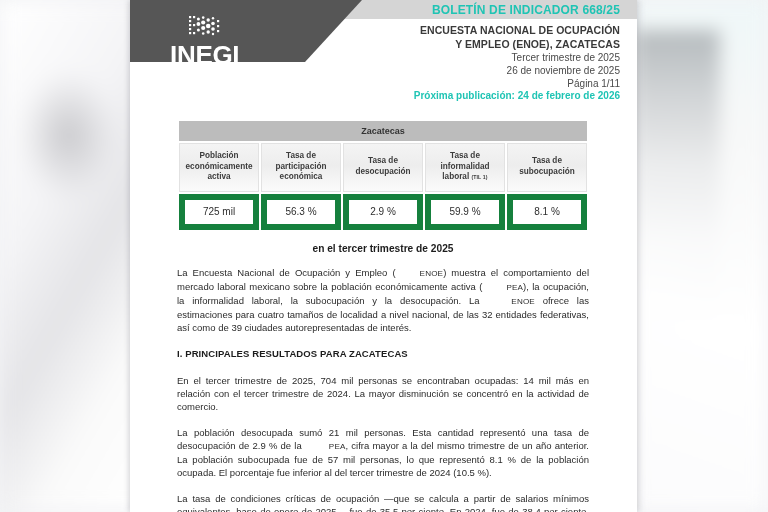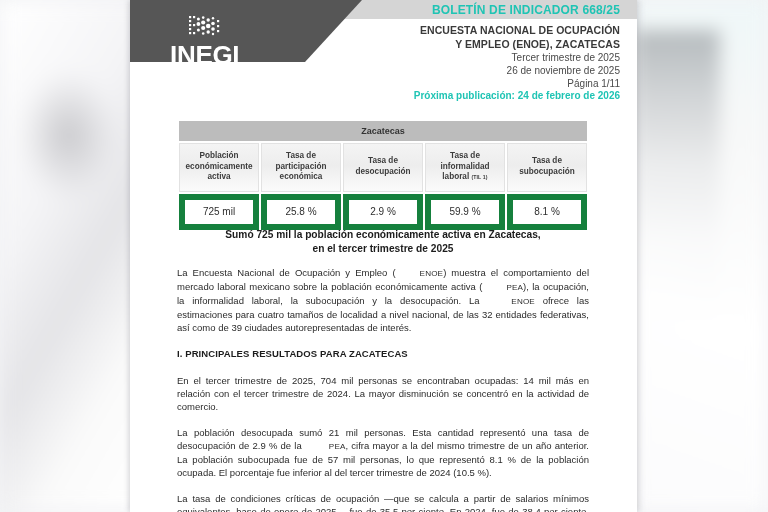--- a/index.html
+++ b/index.html
@@ -317,30 +317,30 @@
           <span>laboral</span>
           <span class="sub">(TIL 1)</span>
         </th>
         <th class="col-head">
           <span>Tasa de</span><br>
           <span>subocupación</span>
         </th>
       </tr>
       <tr>
         <td class="val">725 mil</td>
-        <td class="val">25.8 %</td>
+        <td class="val">56.3 %</td>
         <td class="val">2.9 %</td>
         <td class="val">59.9 %</td>
         <td class="val">8.1 %</td>
       </tr>
     </tbody>
       </table>
 
     <div class="headline">
-      <span>Sumó 725 mil la población económicamente activa en Zacatecas,</span><br>
+      <br>
       <span>en el tercer trimestre de 2025</span>
     </div>
 
     <div class="body-block">
 
       <p><span>La Encuesta Nacional de Ocupación y Empleo (</span><span class="sc">ENOE</span><span>) muestra el comportamiento del mercado laboral mexicano sobre la población económicamente activa (</span><span class="sc">PEA</span><span>), la ocupación, la informalidad laboral, la subocupación y la desocupación. La </span><span class="sc">ENOE</span><span> ofrece las estimaciones para cuatro tamaños de localidad a nivel nacional, de las 32 entidades federativas, así como de 39 ciudades autorepresentadas de interés.</span></p>
 
       <p class="section-head">I. PRINCIPALES RESULTADOS PARA ZACATECAS</p>
 
       <p>En el tercer trimestre de 2025, 704 mil personas se encontraban ocupadas: 14 mil más en relación con el tercer trimestre de 2024. La mayor disminución se concentró en la actividad de comercio.</p>

